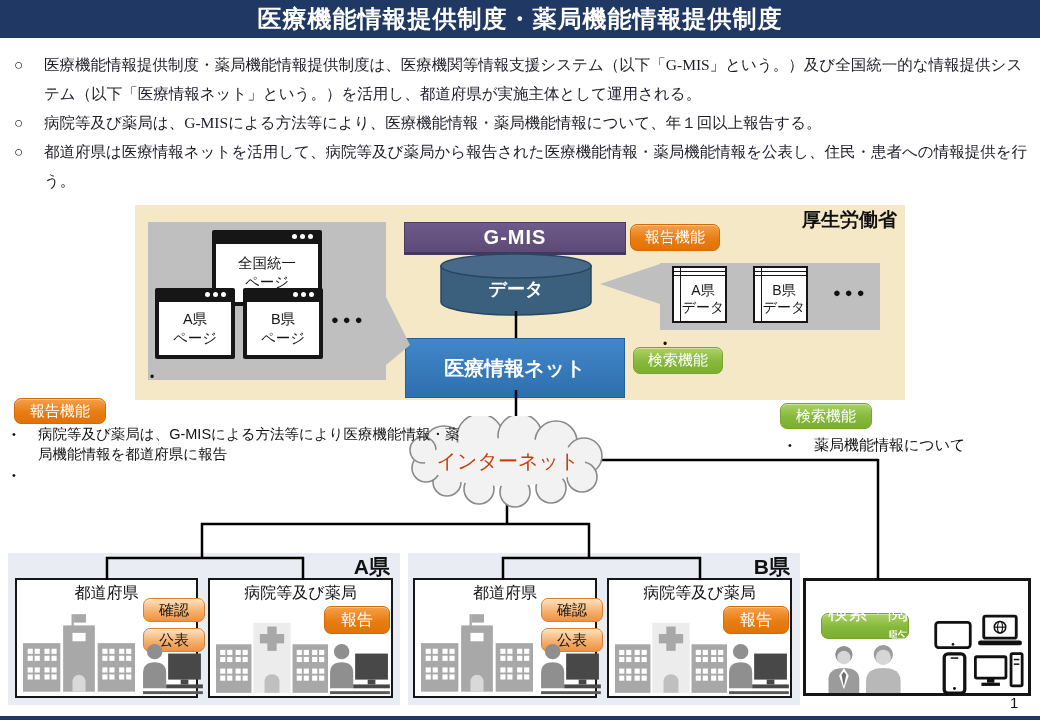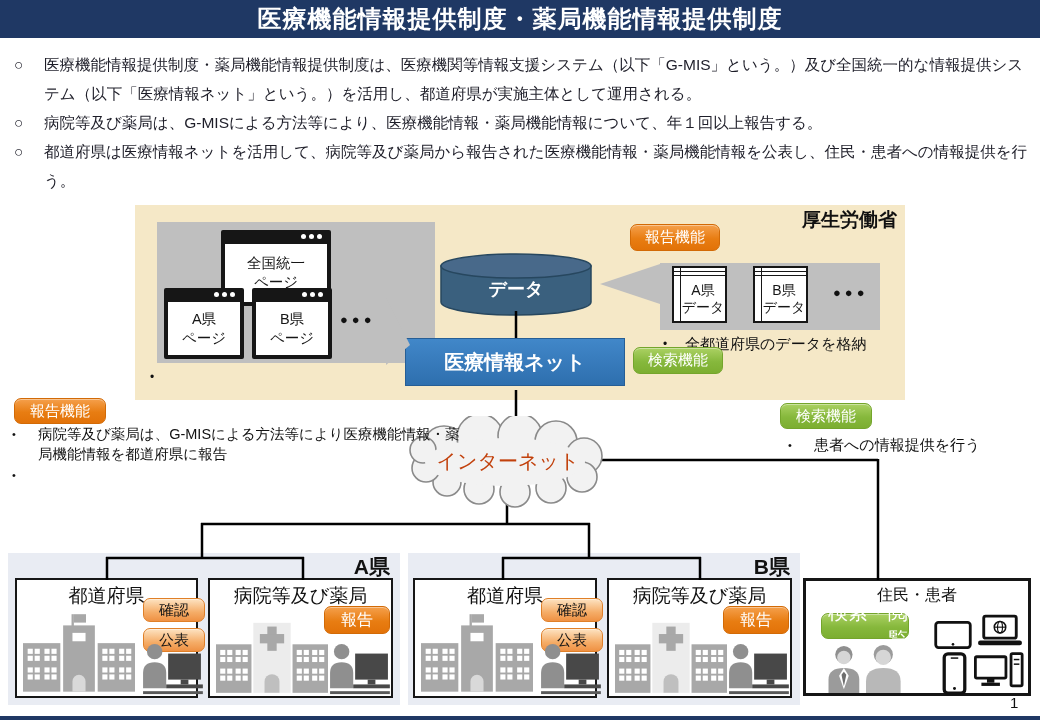--- a/index.html
+++ b/index.html
@@ -8,26 +8,26 @@
   .abs{position:absolute;}
   
   .titlebar{position:absolute;left:0;top:0;width:1040px;height:38px;background:#1f3864;
             display:flex;align-items:center;justify-content:center;}
   .titlebar span{color:#fff;font-size:24px;font-weight:bold;letter-spacing:1px;}
   .bottomstrip{position:absolute;left:0;top:716px;width:1040px;height:4px;background:#1f3864;}
   
   .intro{position:absolute;left:14px;top:50px;width:1014px;}
   .ibul{display:flex;font-size:15.5px;line-height:29px;color:#1d1d28;}
   .imark{width:30px;flex:none;}
-  .itext{flex:1;}
+  .itext{flex:1;font-family:Liberation Serif, serif;}
   
   .mhlw{position:absolute;left:135px;top:205px;width:770px;height:195px;background:#f5e8c7;}
   .mhlw-label{position:absolute;top:2px;right:8px;font-size:19px;font-weight:bold;color:#111;}
   .gray-panel{position:absolute;background:#bfbfbf;}
-  .pages-panel{left:22px;top:17px;width:238px;height:141px;padding-left:40px;}
+  .pages-panel{left:13px;top:17px;width:238px;height:158px;}
   .data-panel{left:525px;top:58px;width:220px;height:67px;}
   
   .bwin{position:absolute;background:#161616;border-radius:2px;}
   .win-dots{position:absolute;top:4px;right:9px;width:5px;height:5px;border-radius:50%;
             background:#fff;box-shadow:-8px 0 0 #fff,-16px 0 0 #fff;}
   .bwin-body{position:absolute;left:4px;right:4px;top:14px;bottom:4px;background:#fff;
              display:flex;flex-direction:column;align-items:center;justify-content:center;
              font-size:14.5px;line-height:1.3;text-align:center;color:#161616;}
   
   .ticon{position:absolute;width:55px;height:57px;background:#fff;border:2px solid #161616;box-sizing:border-box;}
@@ -35,21 +35,21 @@
                  border-top:1.5px solid #161616;border-bottom:1.5px solid #161616;}
   .ticon::after{content:"";position:absolute;top:0;bottom:0;left:6px;border-left:1.5px solid #161616;}
   .ticon-text{position:absolute;left:7px;right:0;top:9px;bottom:0;display:flex;flex-direction:column;
               align-items:center;justify-content:center;font-size:14px;line-height:1.2;color:#161616;}
   .dots{position:absolute;font-size:13px;font-weight:bold;letter-spacing:4px;color:#111;}
   
   .gmis-box{position:absolute;left:269px;top:17px;width:222px;height:33px;
             background:linear-gradient(180deg,#6e5a8c,#5d4a76);border:1px solid #4a3b60;
             border-bottom:3px solid #443661;color:#fff;font-size:20px;font-weight:bold;
             display:flex;align-items:center;justify-content:center;letter-spacing:1px;box-sizing:border-box;}
-  .net-box{position:absolute;left:270px;top:133px;width:220px;height:48px;
+  .net-box{position:absolute;left:270px;top:133px;width:220px;height:60px;
            background:linear-gradient(180deg,#4187c9,#2e6fae);border:1px solid #265e95;
            color:#fff;font-size:20px;font-weight:bold;display:flex;align-items:center;
            justify-content:center;box-sizing:border-box;}
   .cyl{position:absolute;left:300px;top:46px;width:162px;height:66px;}
   .cyl-label{position:absolute;left:0;right:0;top:26px;text-align:center;color:#fff;
              font-weight:bold;font-size:18px;}
   
   .badge{position:absolute;display:flex;align-items:center;justify-content:center;
          border-radius:7px;color:#fff;font-size:15px;box-shadow:inset 0 1px 0 rgba(255,255,255,.4);
          box-sizing:border-box;}
@@ -64,21 +64,21 @@
   .nrow{display:flex;}
   .nmark{width:26px;flex:none;font-size:11px;padding-top:3px;}
   .note-right{position:absolute;left:788px;top:436px;font-size:15px;color:#111;display:flex;}
   
   .cloud{position:absolute;left:400px;top:416px;width:216px;height:92px;}
   .cloud-label{position:absolute;left:0;right:0;top:32px;text-align:center;font-size:20px;color:#c2410c;}
   
   .pref-panel{position:absolute;top:553px;width:392px;height:152px;background:#e9ecf3;}
   .pref-name{position:absolute;top:0;right:10px;font-size:21px;font-weight:bold;color:#111;}
   .inner-box{position:absolute;top:25px;height:120px;background:#fff;border:2.5px solid #161616;box-sizing:border-box;}
-  .inner-title{position:absolute;top:3px;left:0;right:0;text-align:center;font-size:19px;color:#111;}
+  .inner-title{position:absolute;top:3px;left:0;right:0;text-align:center;font-size:16px;color:#111;}
   
   .res-box{position:absolute;left:803px;top:578px;width:228px;height:118px;background:#fff;
            border:3px solid #161616;box-sizing:border-box;}
   .res-title{position:absolute;top:4px;left:0;right:0;text-align:center;font-size:16px;color:#111;}
   .pagenum{position:absolute;left:1010px;top:694px;font-size:15px;color:#111;}
   .icon{position:absolute;}
   svg{display:block;}
 </style>
 </head>
 <body>
@@ -214,20 +214,21 @@
           <span>B県</span>
           <span>ページ</span>
         </div>
       </div>
       <div class="dots" style="left:183px;top:90px">●●●</div>
     </div>
     <div class="caption" style="left:15px;top:163px">
       <span class="cmark">•</span>
     </div>
 
+    <div class="gmis-box">G-MIS</div>
     <div class="badge badge-orange" style="left:495px;top:19px;width:90px;height:27px">報告機能</div>
 
     <div class="cyl">
       <svg width="162" height="66" viewBox="0 0 162 66">
         <path d="M6 15 v36 c0 7.2 33.6 13 75 13 s75 -5.8 75 -13 v-36 z" fill="#3a607e" stroke="#27475f" stroke-width="1.5"></path>
         <ellipse cx="81" cy="15" rx="75" ry="12" fill="#48698a" stroke="#27475f" stroke-width="1.5"></ellipse>
       </svg>
       <div class="cyl-label">データ</div>
     </div>
 
@@ -241,21 +242,20 @@
       <div class="ticon" style="left:93px;top:3px">
         <div class="ticon-text">
           <span>B県</span>
           <span>データ</span>
         </div>
       </div>
       <div class="dots" style="left:173px;top:22px">●●●</div>
     </div>
     <div class="caption" style="left:528px;top:130px">
       <span class="cmark">•</span>
-      <span>全都道府県のデータを格納</span>
     </div>
 
     <div class="net-box">医療情報ネット</div>
     <div class="badge badge-green" style="left:498px;top:142px;width:90px;height:27px">検索機能</div>
   </div>
 
   <div class="pref-panel" style="left:8px">
     <div class="pref-name">A県</div>
     <div class="inner-box" style="left:7px;width:183px">
       <div class="inner-title">都道府県</div>
@@ -299,21 +299,20 @@
           <use href="#sym-hosp"></use>
         </svg>
       <div class="badge badge-orange" style="left:114px;top:26px;width:66px;height:28px;font-size:16px">報告</div>
       <svg class="icon" style="left:116px;top:62px" width="66" height="54">
           <use href="#sym-person-pc"></use>
         </svg>
     </div>
   </div>
 
   <div class="res-box">
-    <div class="res-title">住民・患者</div>
     <div class="badge badge-green" style="left:15px;top:32px;width:88px;height:26px;font-size:20px">検索・閲覧</div>
     <svg class="icon" style="left:16px;top:62px" width="88" height="50">
         <use href="#sym-residents"></use>
       </svg>
     <svg class="icon" style="left:128px;top:40px" width="38" height="28">
         <use href="#sym-tablet"></use>
       </svg>
     <svg class="icon" style="left:172px;top:33px" width="44" height="34">
         <use href="#sym-laptop"></use>
       </svg>
@@ -374,18 +373,18 @@
       <span>病院等及び薬局は、G-MISによる方法等により医療機能情報・薬局機能情報を都道府県に報告</span>
     </div>
     <div class="nrow">
       <span class="nmark">•</span>
     </div>
   </div>
 
   <div class="badge badge-green" style="left:780px;top:403px;width:92px;height:26px">検索機能</div>
   <div class="note-right">
     <span class="nmark">•</span>
-    <span>患者への情報提供を行う</span>
+    <span>薬局機能情報について</span>
   </div>
 
   <div class="pagenum">1</div>
   <div class="bottomstrip"></div>
 </div>
 
 </body></html>

